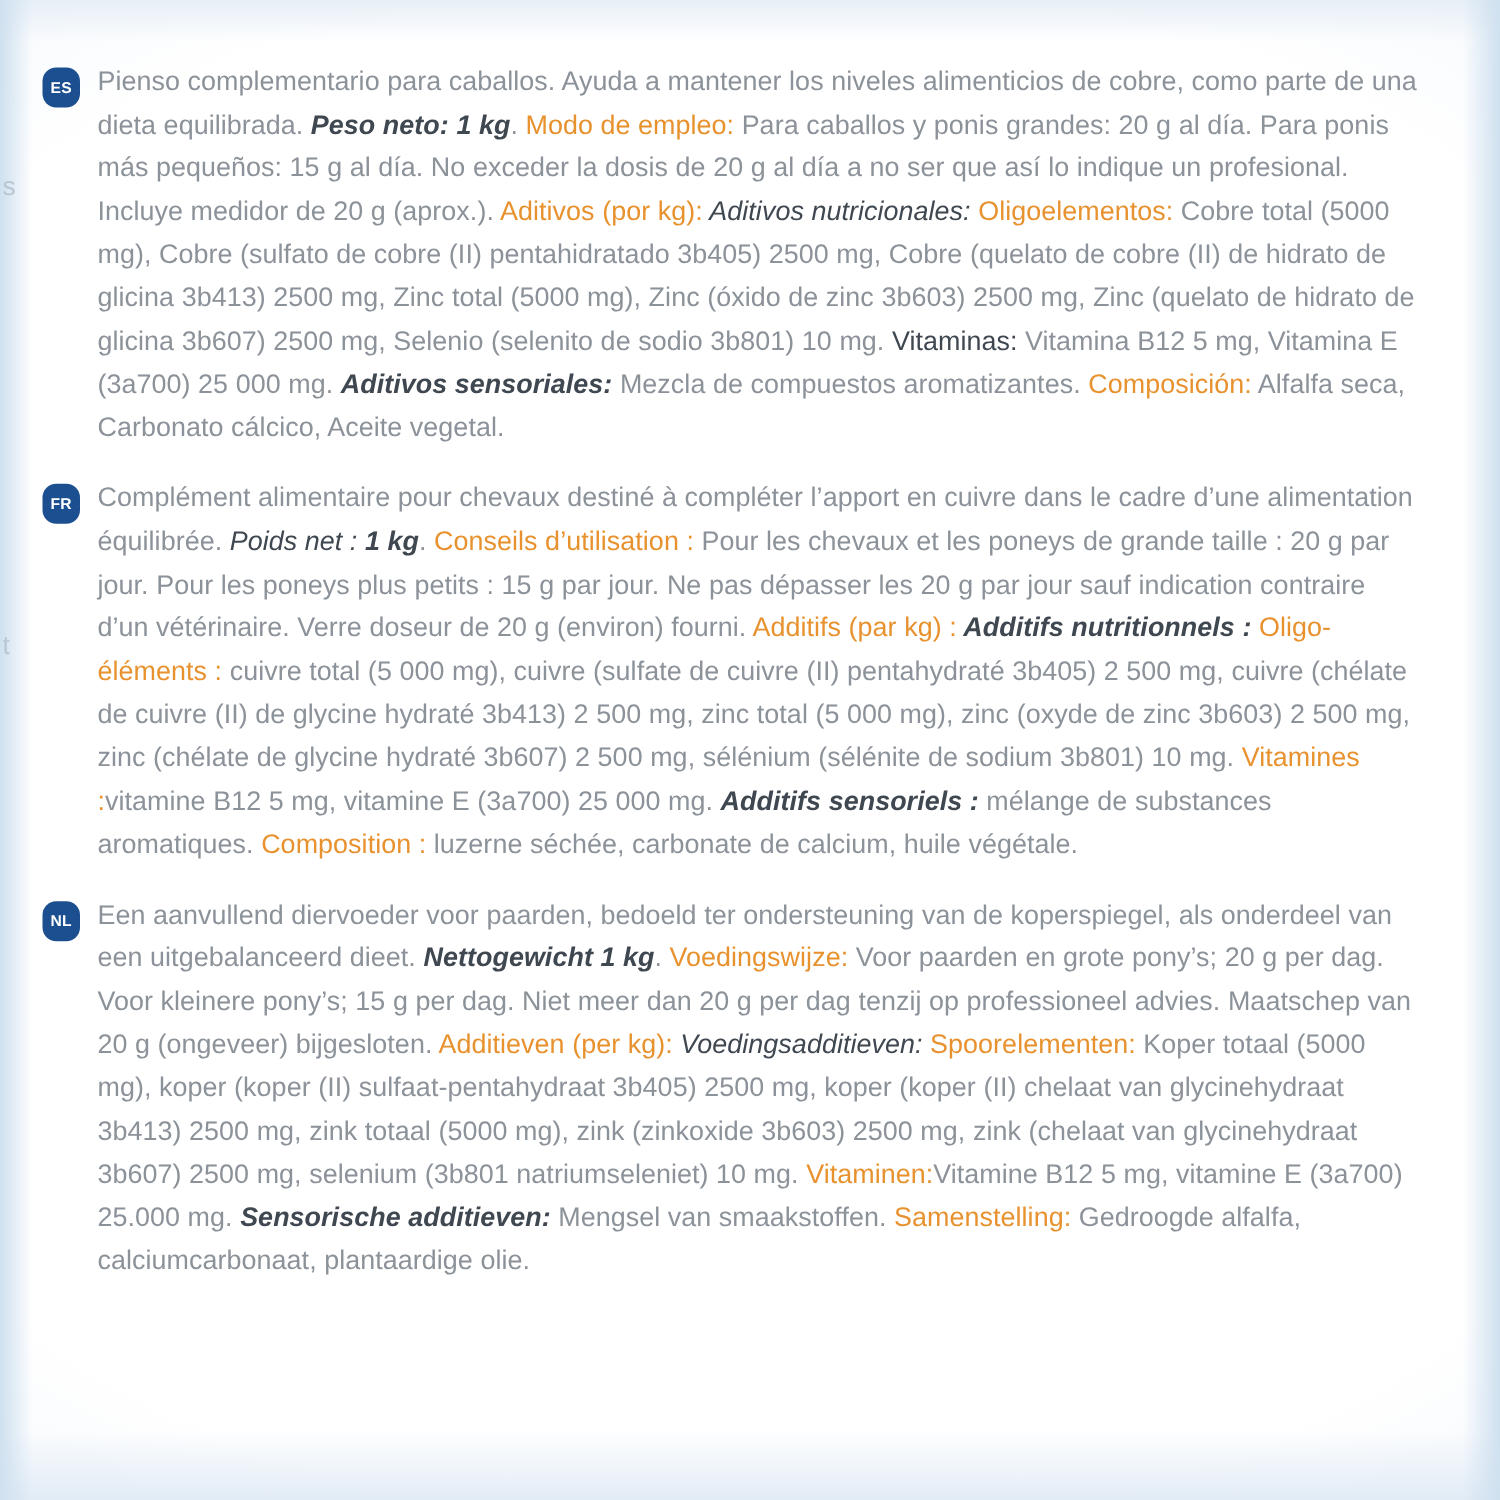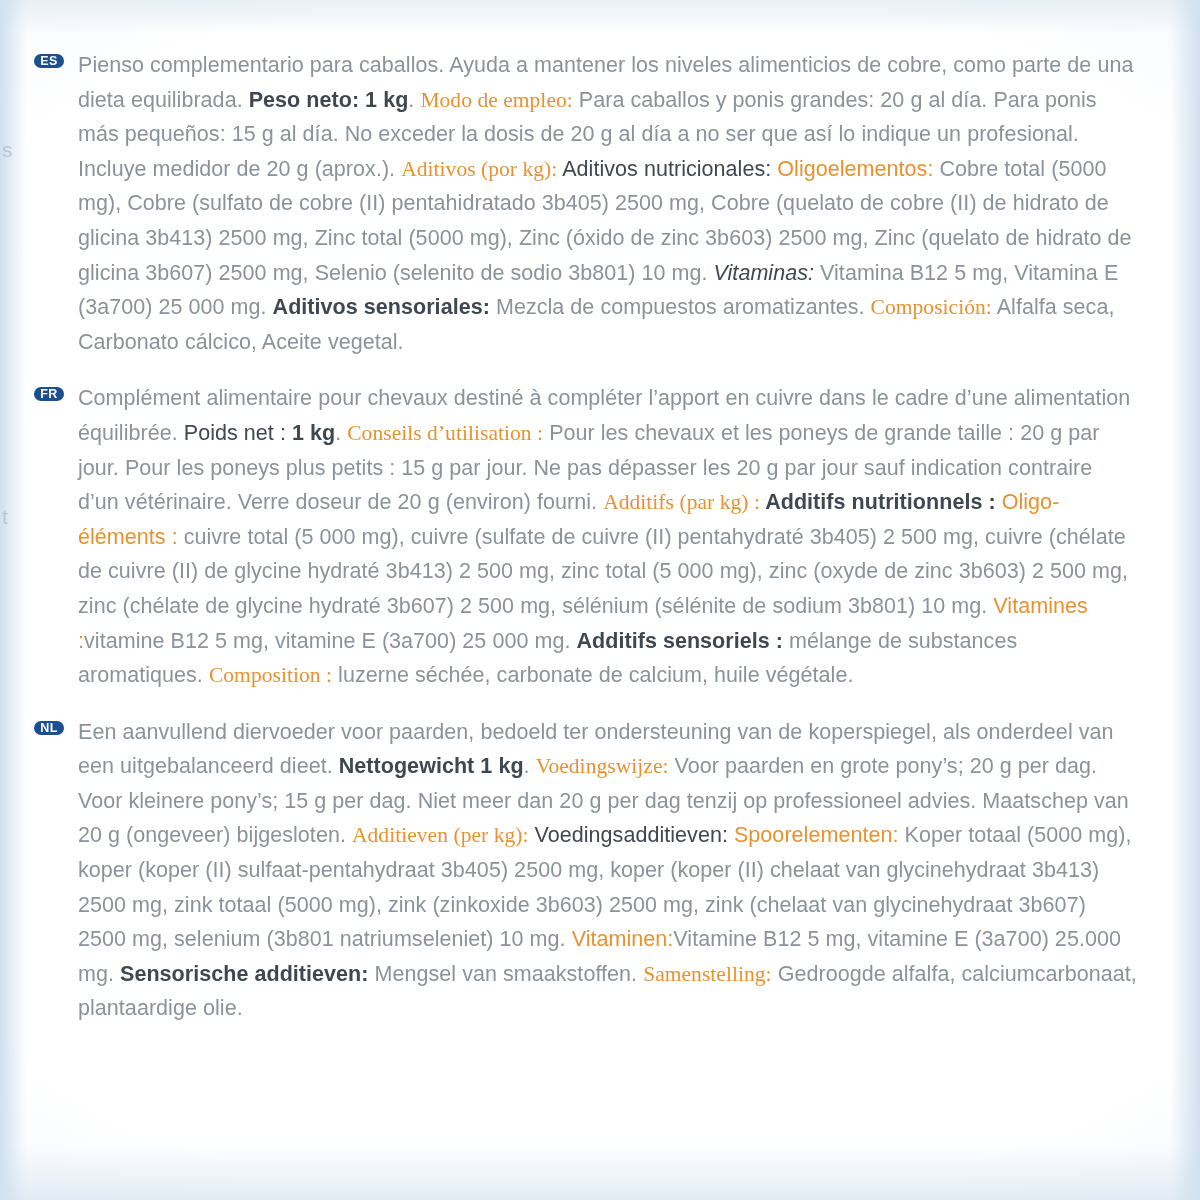--- a/index.html
+++ b/index.html
@@ -53,21 +53,21 @@
     position: relative;
     padding-left: 44px;
     margin-bottom: 22px;
   }
 
   .flag {
     position: absolute;
     left: 0;
     top: 6px;
     width: 30px;
-    height: 14px;
+    height: 32px;
     border-radius: 11px;
     background: #1b4f8f;
     color: #ffffff;
     font-size: 12.5px;
     font-weight: bold;
     letter-spacing: 0.3px;
     display: flex;
     align-items: center;
     justify-content: center;
     font-family: "Liberation Sans", sans-serif;
@@ -79,31 +79,30 @@
     color: #8c9299;
     font-family: "Liberation Sans", sans-serif;
     text-align: left;
     letter-spacing: 0.05px;
   }
   
   .para, .flag { -webkit-font-smoothing: antialiased; }
 
   .dark {
     color: #3f4750;
+    font-style: italic;
   }
   .orange {
     color: #e8922f;
-    font-family: Liberation Serif, serif;
   }
   .orange-i {
     color: #e8922f;
   }
   .dark-i {
     color: #3f4750;
-    font-style: italic;
   }
   .b {
     font-weight: bold;
   }
 
   
   .bleed {
     position: absolute;
     left: 2px;
     color: #b9c6d3;

